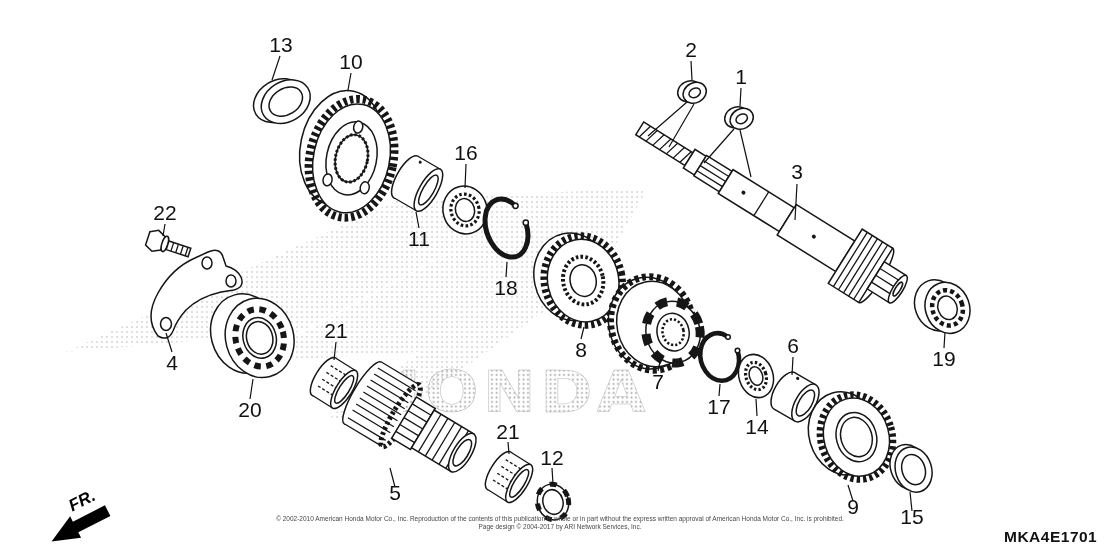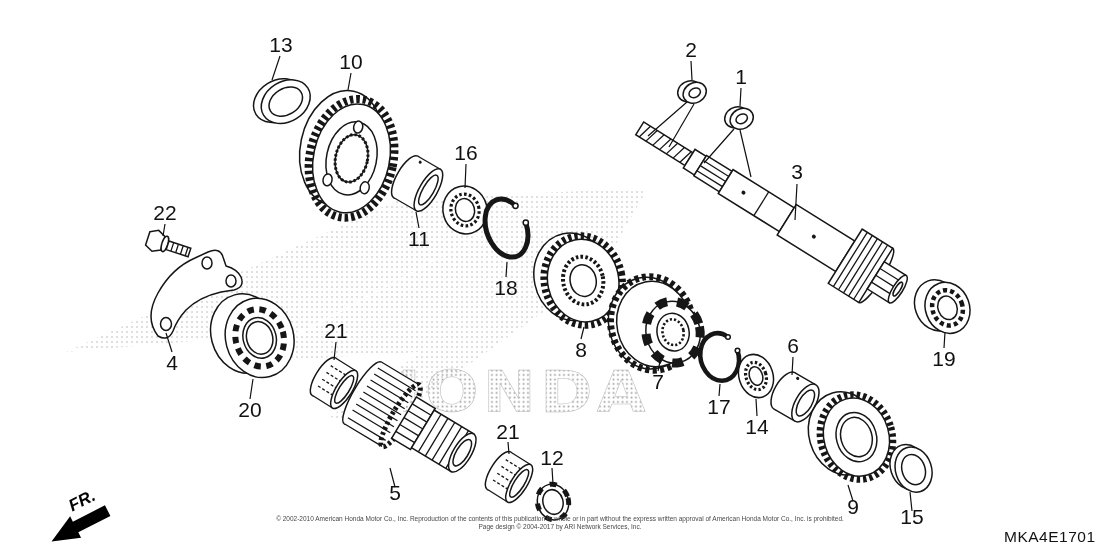--- a/index.html
+++ b/index.html
@@ -6,21 +6,21 @@
   .stage{position:relative;width:1120px;height:560px;background:#fff;overflow:hidden;
          font-family:"Liberation Sans",sans-serif;}
   svg{position:absolute;left:0;top:0;}
   svg .p{fill:#fff;stroke:#161616;stroke-width:1.5;}
   svg .ln{stroke:#161616;stroke-width:1.3;fill:none;}
   svg .ld{stroke:#111;stroke-width:1.2;fill:none;}
   #callouts text{font:21px "Liberation Sans",sans-serif;fill:#111;text-anchor:middle;}
   .wmtext{font-family:"DejaVu Sans",sans-serif;font-weight:bold;font-size:57px;
           fill:url(#dotp);stroke:#a8a8a8;stroke-width:.5;opacity:.8;letter-spacing:4px;}
   .code{position:absolute;left:1004px;top:528px;font-family:"Liberation Sans",sans-serif;
-        font-weight:400;font-size:15.5px;letter-spacing:.5px;color:#111;}
+        font-weight:700;font-size:15.5px;letter-spacing:.5px;color:#111;}
   .footer{position:absolute;left:0;top:515px;width:100%;text-align:center;
           font-size:6.5px;line-height:8px;color:#484848;}
   .frtext{font:italic bold 17px "Liberation Sans",sans-serif;fill:#000;}
 </style>
 </head>
 <body>
 
 <div class="stage">
 <svg width="1120" height="560" viewBox="0 0 1120 560">
   <defs>

